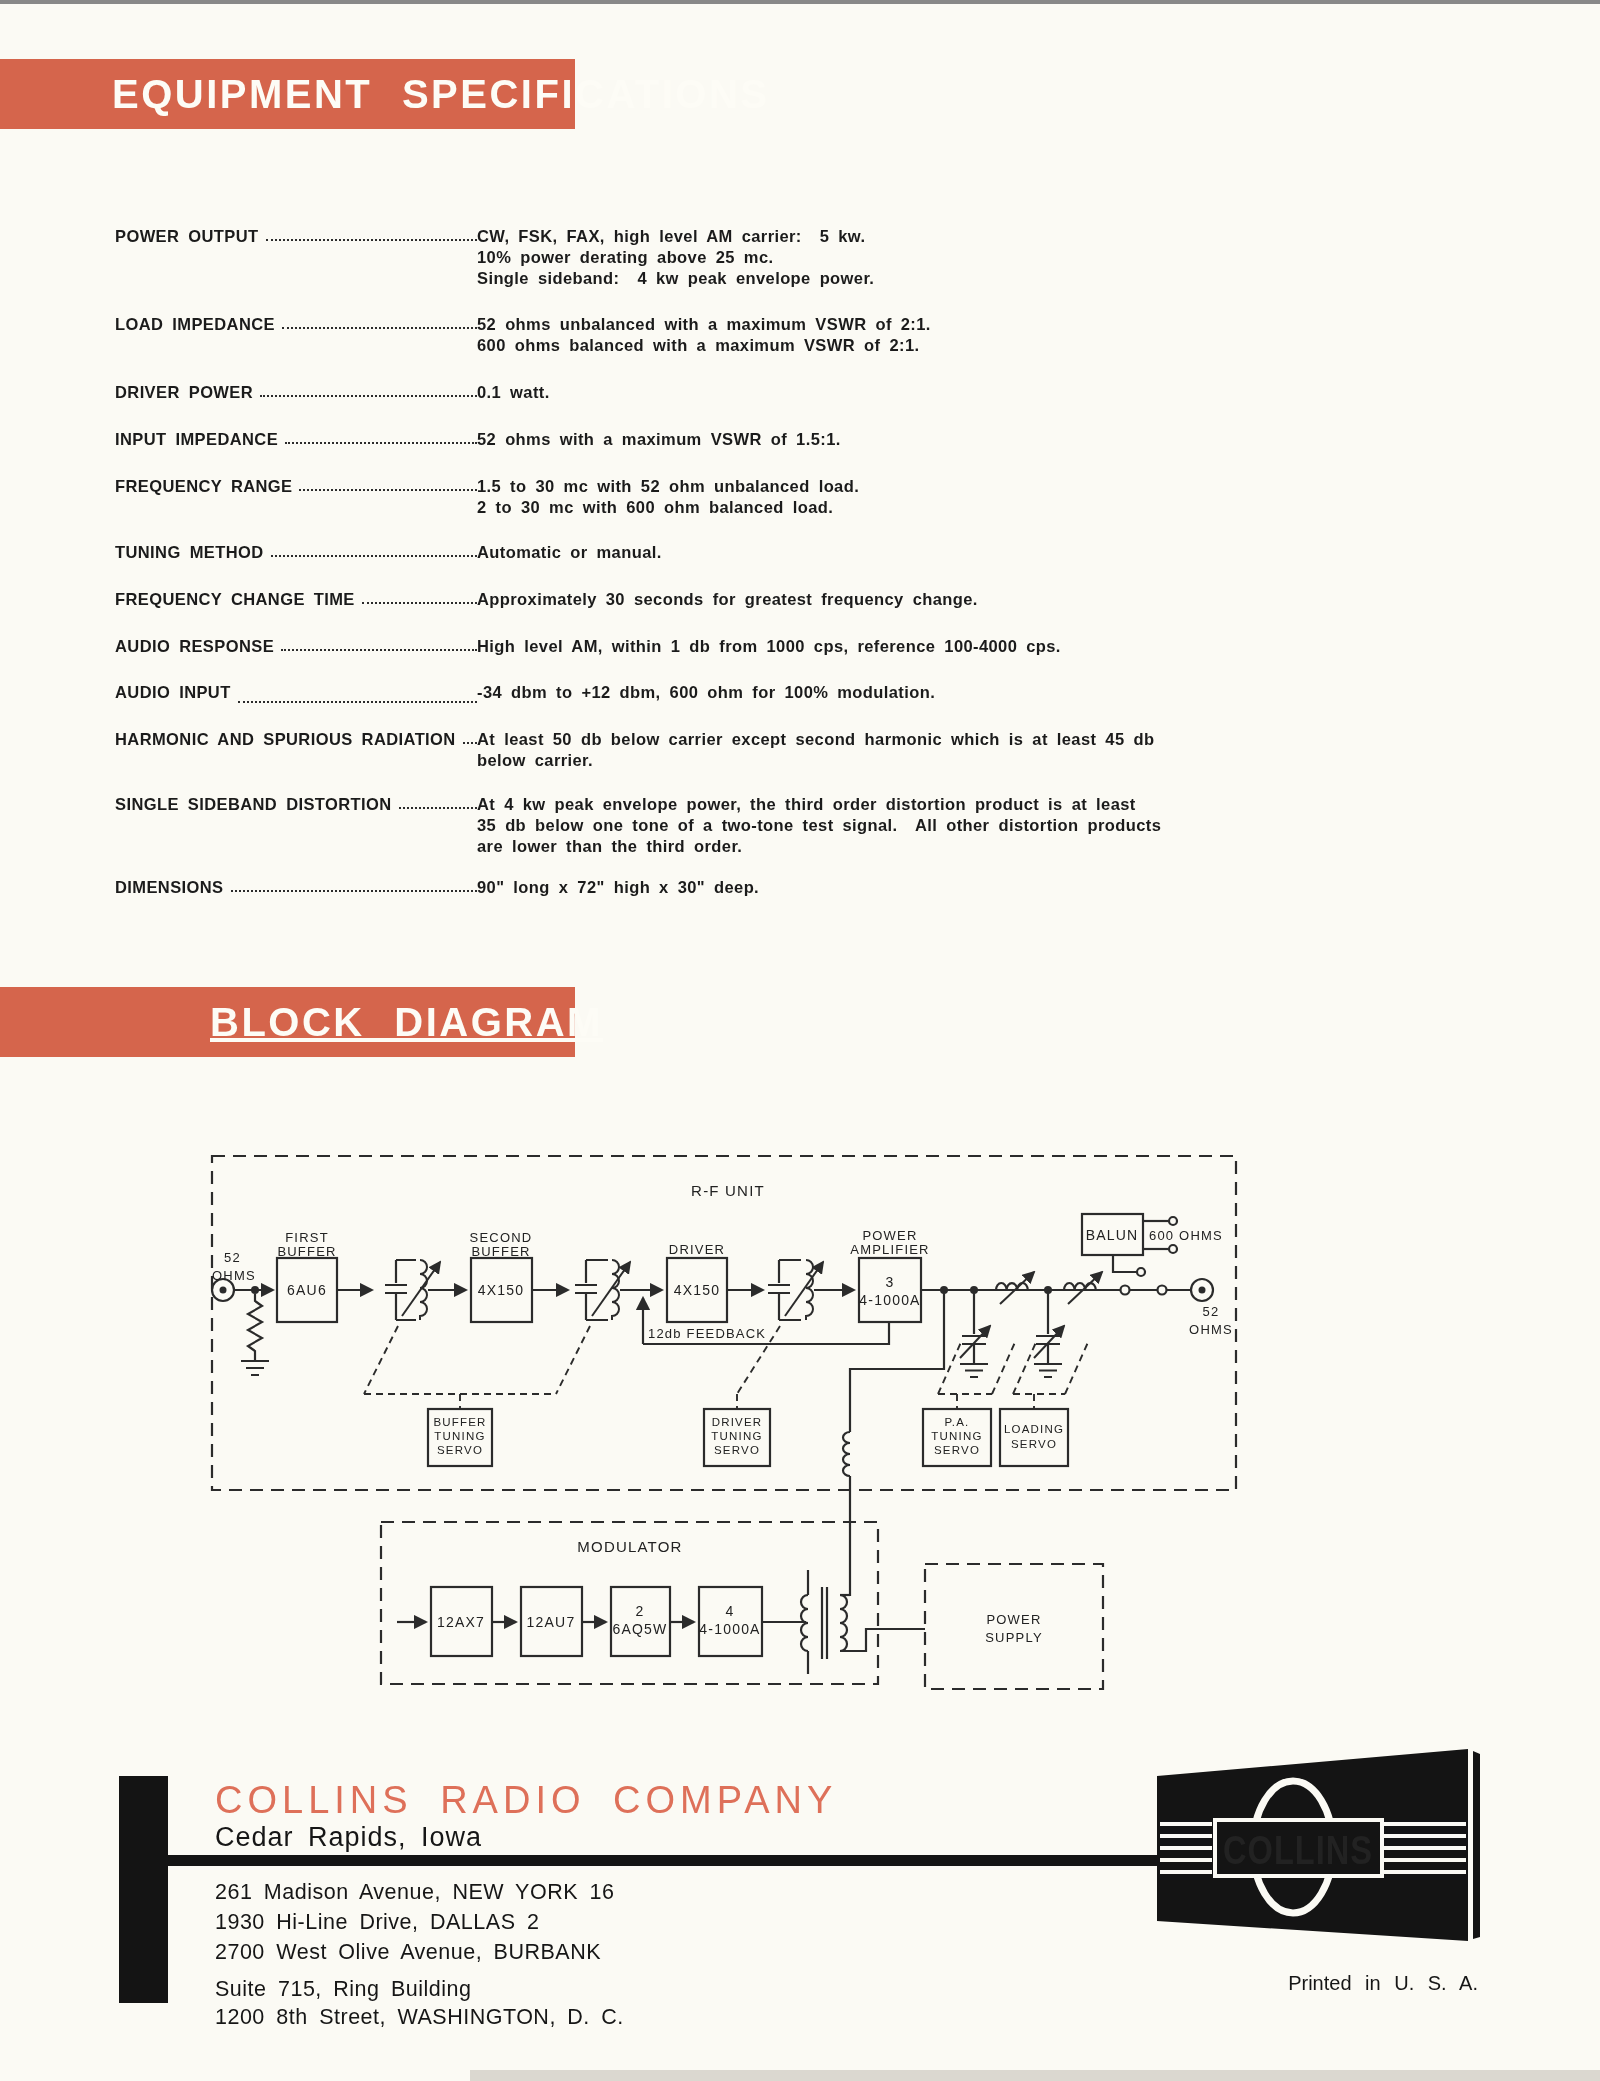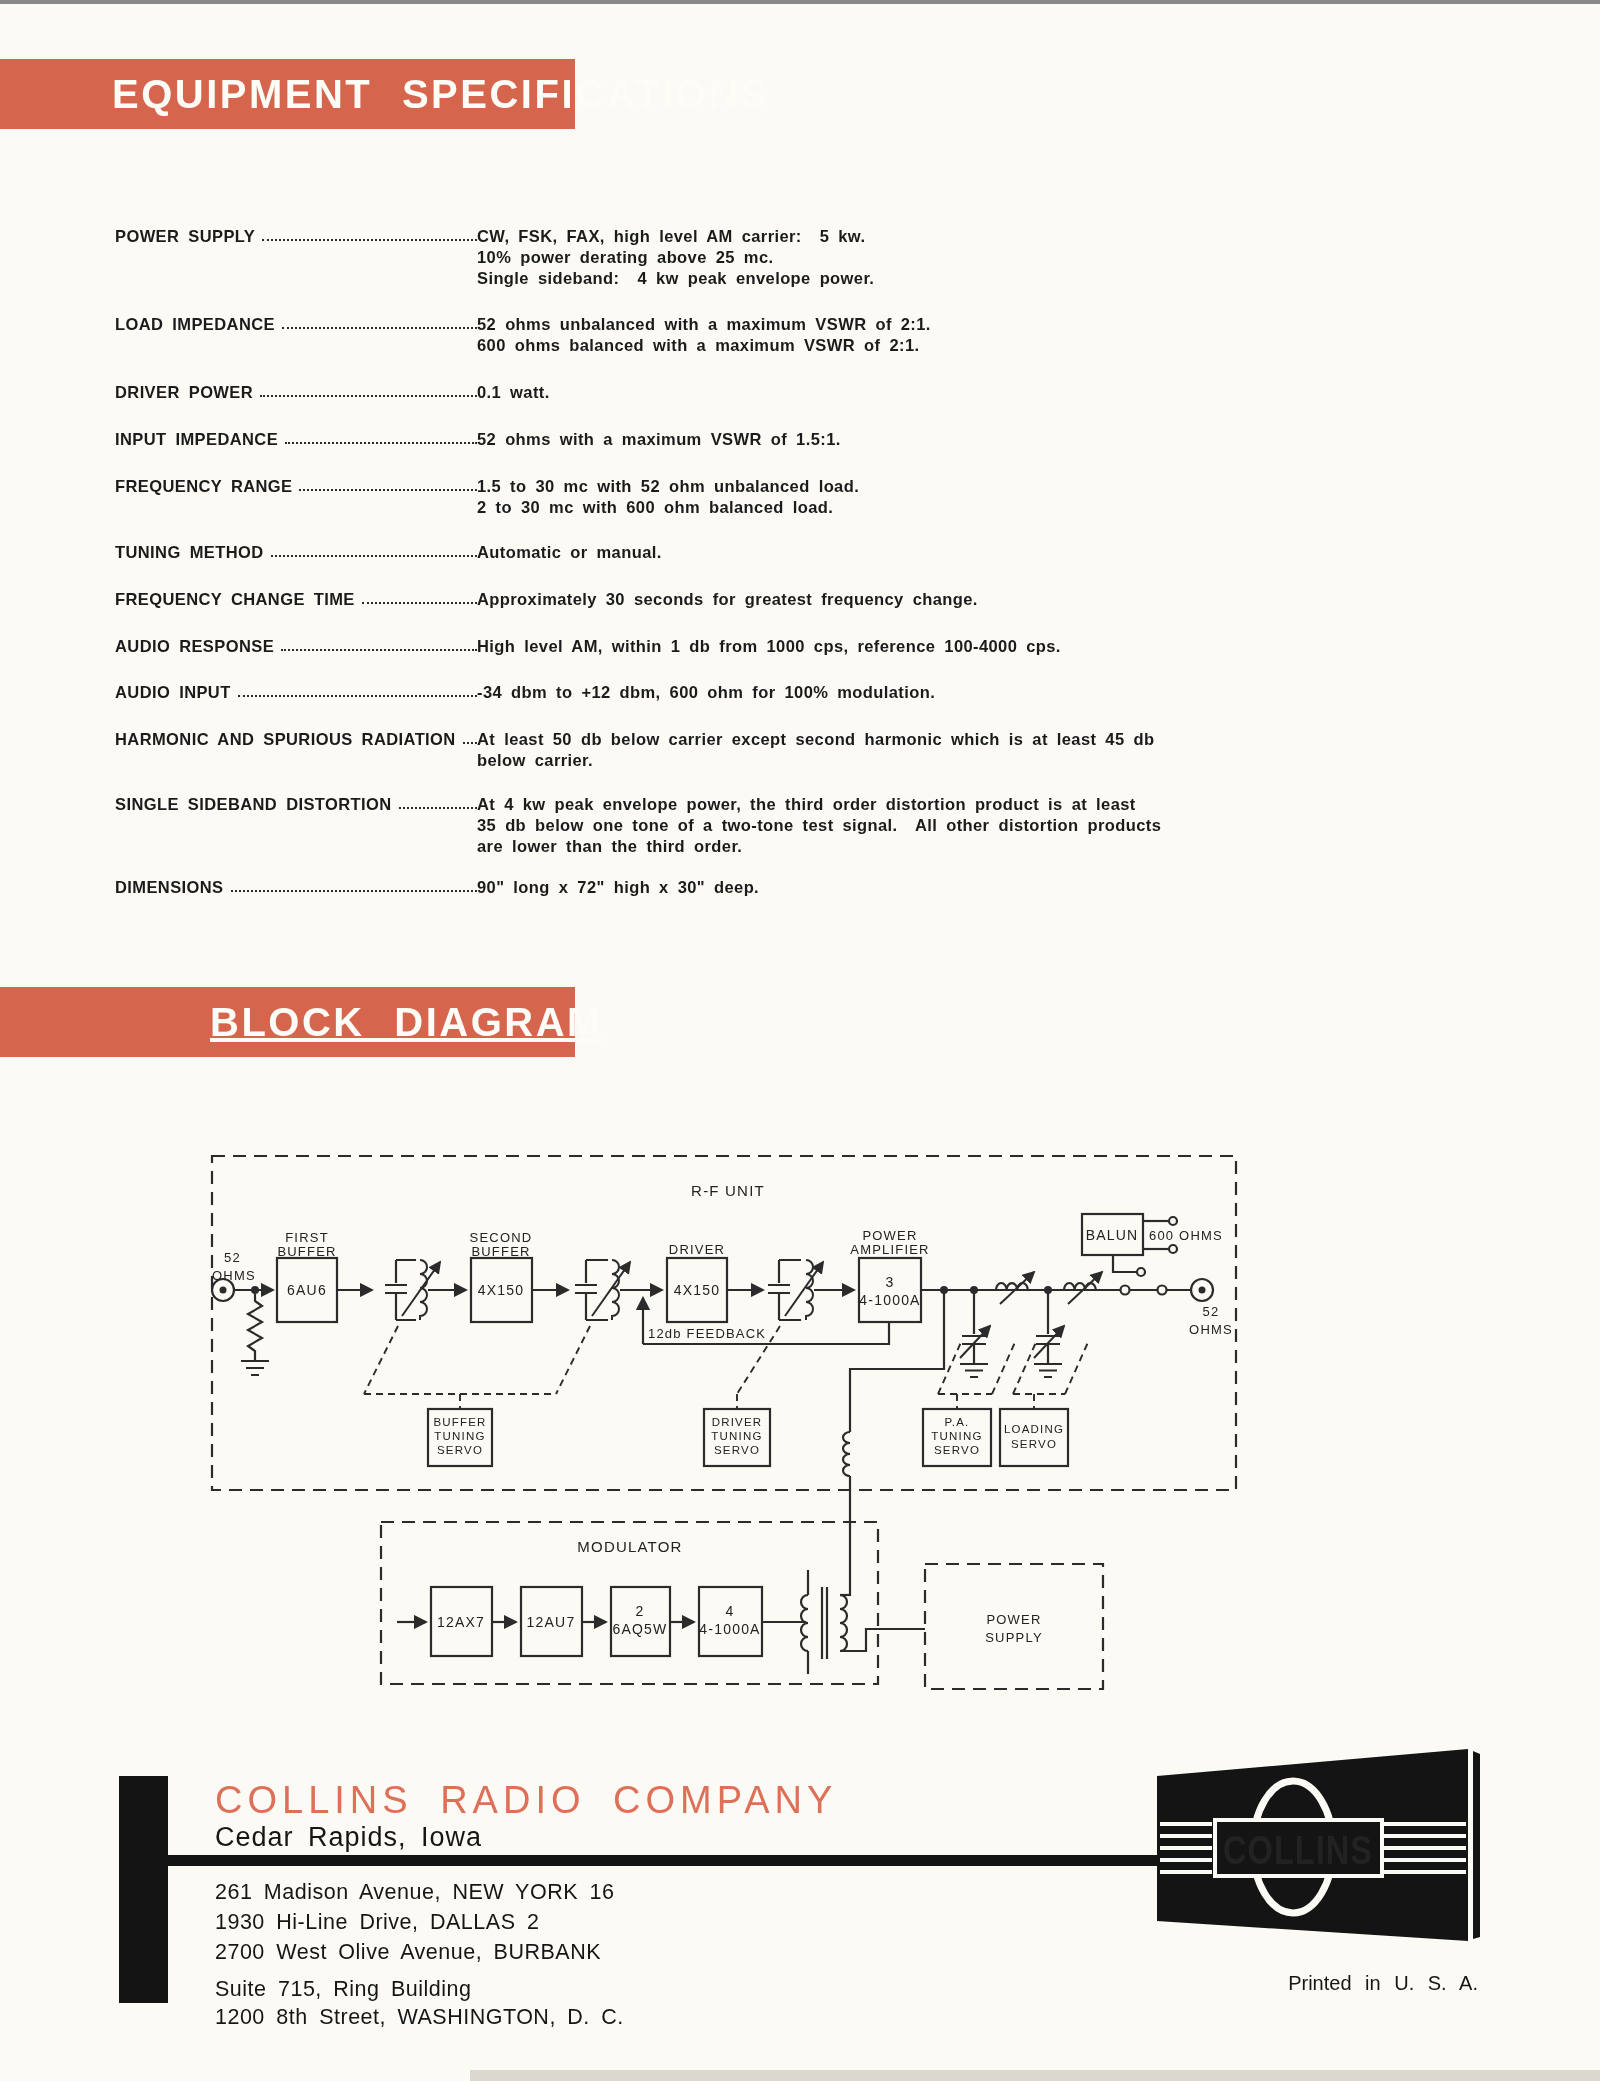--- a/index.html
+++ b/index.html
@@ -28,21 +28,21 @@
 
 <div class="page">
 
   <div class="banner" style="top: 55px; background-color: rgb(213, 101, 76);">
     <span style="padding-left:112px;">EQUIPMENT SPECIFICATIONS</span>
   </div>
 
   <div>
 
     <div class="spec-row" style="top:222px;">
-      <span class="spec-label">POWER SUPPLY</span>
+      <span class="spec-label">POWER OUTPUT</span>
       <span class="spec-dots"></span>
       <div class="spec-value">
         <div>CW, FSK, FAX, high level AM carrier:  5 kw.</div>
           <div>10% power derating above 25 mc.</div>
           <div>Single sideband:  4 kw peak envelope power.</div>
       </div>
     </div>
 
     <div class="spec-row" style="top:310px;">
       <span class="spec-label">LOAD IMPEDANCE</span>
@@ -95,21 +95,21 @@
     </div>
 
     <div class="spec-row" style="top:632px;">
       <span class="spec-label">AUDIO RESPONSE</span>
       <span class="spec-dots"></span>
       <div class="spec-value">
           <div>High level AM, within 1 db from 1000 cps, reference 100-4000 cps.</div>
         </div>
     </div>
 
-    <div class="spec-row" style="top:678px;">
+    <div class="spec-row" style="top:678px;align-items:flex-end;">
       <span class="spec-label">AUDIO INPUT</span>
       <span class="spec-dots"></span>
       <div class="spec-value">
           <div>-34 dbm to +12 dbm, 600 ohm for 100% modulation.</div>
         </div>
     </div>
 
     <div class="spec-row" style="top:725px;">
       <span class="spec-label">HARMONIC AND SPURIOUS RADIATION</span>
       <span class="spec-dots"></span>

